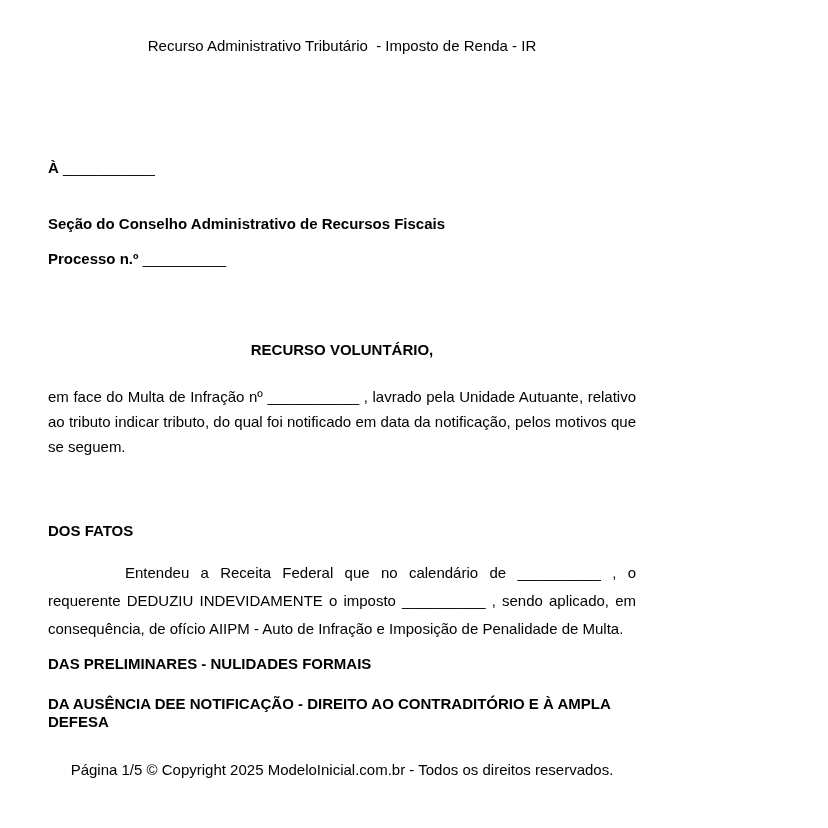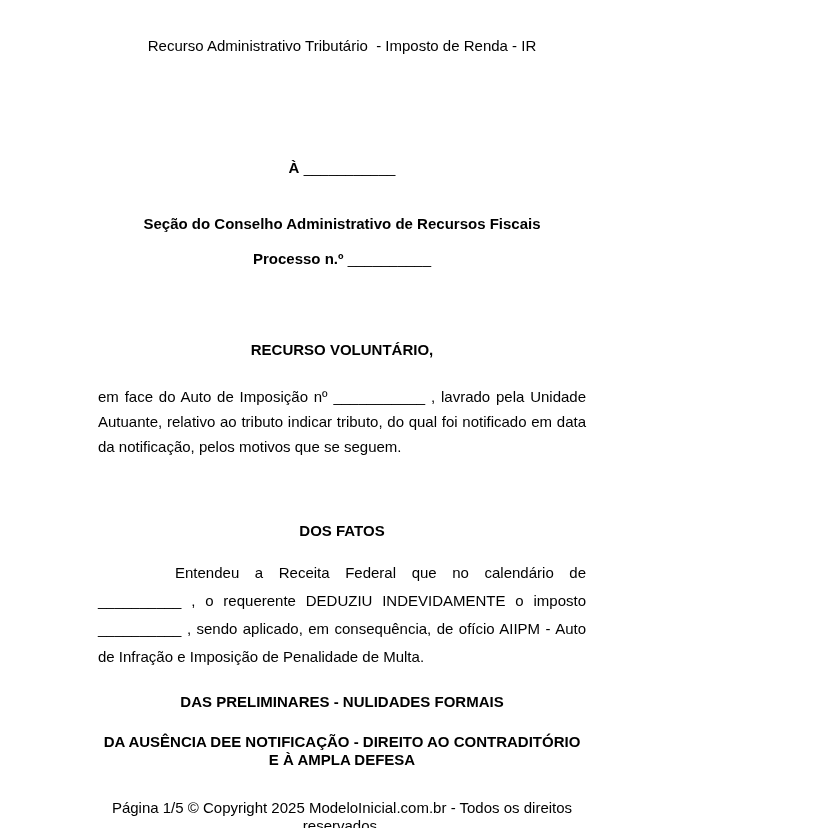--- a/index.html
+++ b/index.html
@@ -12,32 +12,32 @@
     height: 828px;
     font-family: "Liberation Sans", sans-serif;
     color: #000000;
     font-size: 15px;
     overflow: hidden;
   }
   .page {
     box-sizing: border-box;
     width: 684px;
     height: 828px;
-    padding: 0 98px;
+    padding: 0 48px;
     background: #ffffff;
   }
   .doc-title {
     padding-top: 37px;
     text-align: center;
     font-size: 15px;
     line-height: 18px;
     white-space: pre-wrap;
   }
   .line { margin: 0; line-height: 18px; }
-  .bold { font-weight: bold; text-align: center; }
+  .bold { font-weight: bold; }
   .addressee { margin-top: 104px; }
   .secao-line { margin-top: 38px; }
   .processo-line { margin-top: 17px; }
   .indent-block { }
   .recurso-heading {
     margin-top: 73px;
     text-align: center;
     font-weight: bold;
     line-height: 18px;
   }
@@ -46,21 +46,21 @@
     line-height: 25px;
     text-align: justify;
   }
   .fatos-heading { margin-top: 63px; }
   .fatos-para {
     margin: 19px 0 0 0;
     line-height: 28px;
     text-align: justify;
     text-indent: 77px;
   }
-  .preliminares-heading { margin-top: 22px; }
+  .preliminares-heading { margin-top: 12px; }
   .ausencia-heading { margin-top: 22px; }
   .footer {
     margin-top: 30px;
     text-align: center;
     line-height: 18px;
   }
   .blank { font-weight: normal; letter-spacing: 0; }
 </style>
 </head>
 <body>
@@ -78,21 +78,21 @@
 
   <p class="line bold processo-line">
     <span>Processo n.º</span>
     <span class="blank">__________</span>
   </p>
 
   <div class="indent-block">
     <p class="line recurso-heading">RECURSO VOLUNTÁRIO,</p>
 
     <p class="intro-para">
-      <span>em face do Auto de Imposição nº</span>
+      <span>em face do Multa de Infração nº</span>
       <span class="blank">___________</span>
       <span>, lavrado pela Unidade Autuante, relativo ao tributo indicar tributo, do qual foi notificado em data da notificação, pelos motivos que se seguem.</span>
     </p>
   </div>
 
   <p class="line bold fatos-heading">DOS FATOS</p>
 
   <p class="fatos-para">
     <span>Entendeu a Receita Federal que no calendário de</span>
     <span class="blank">__________</span>

